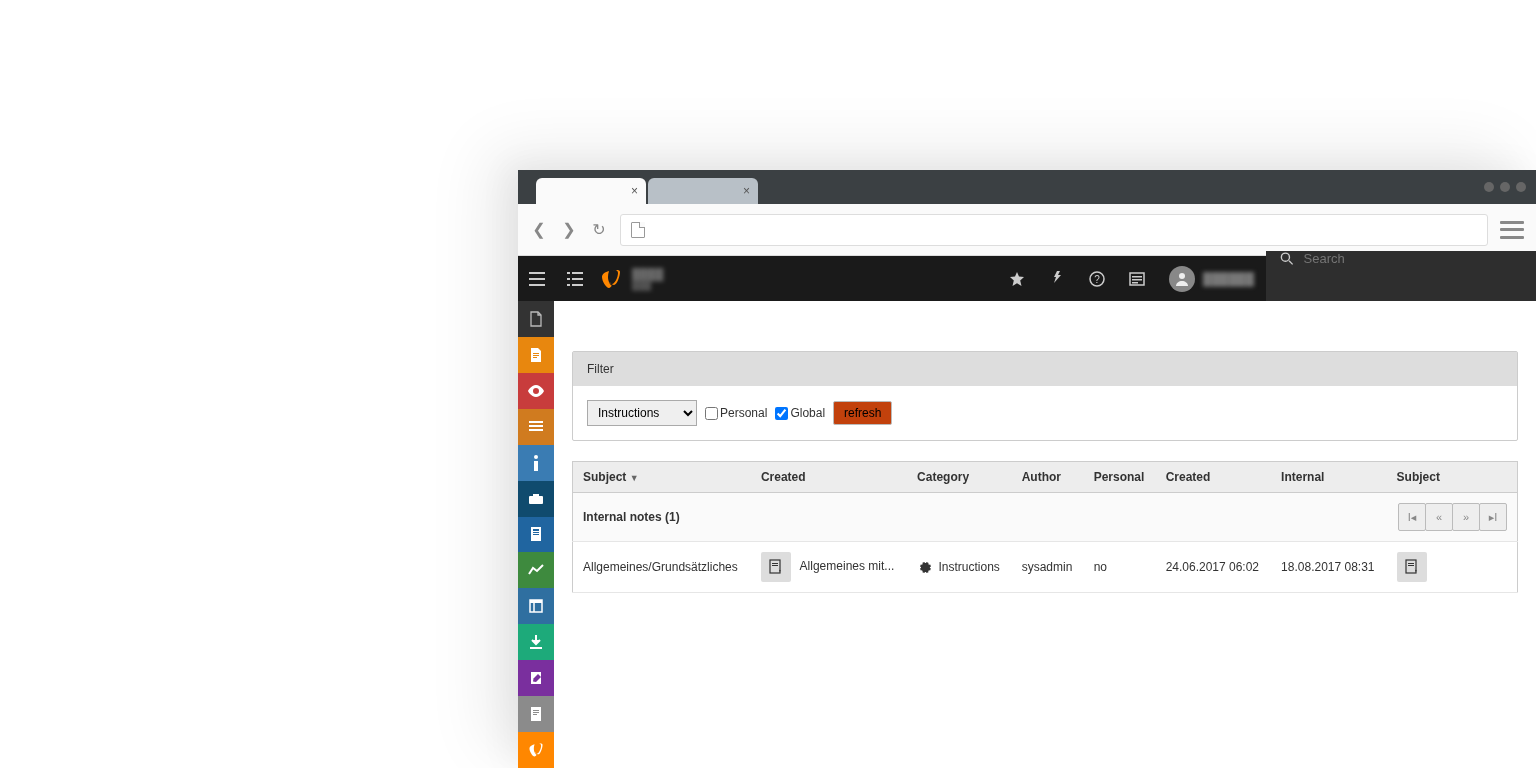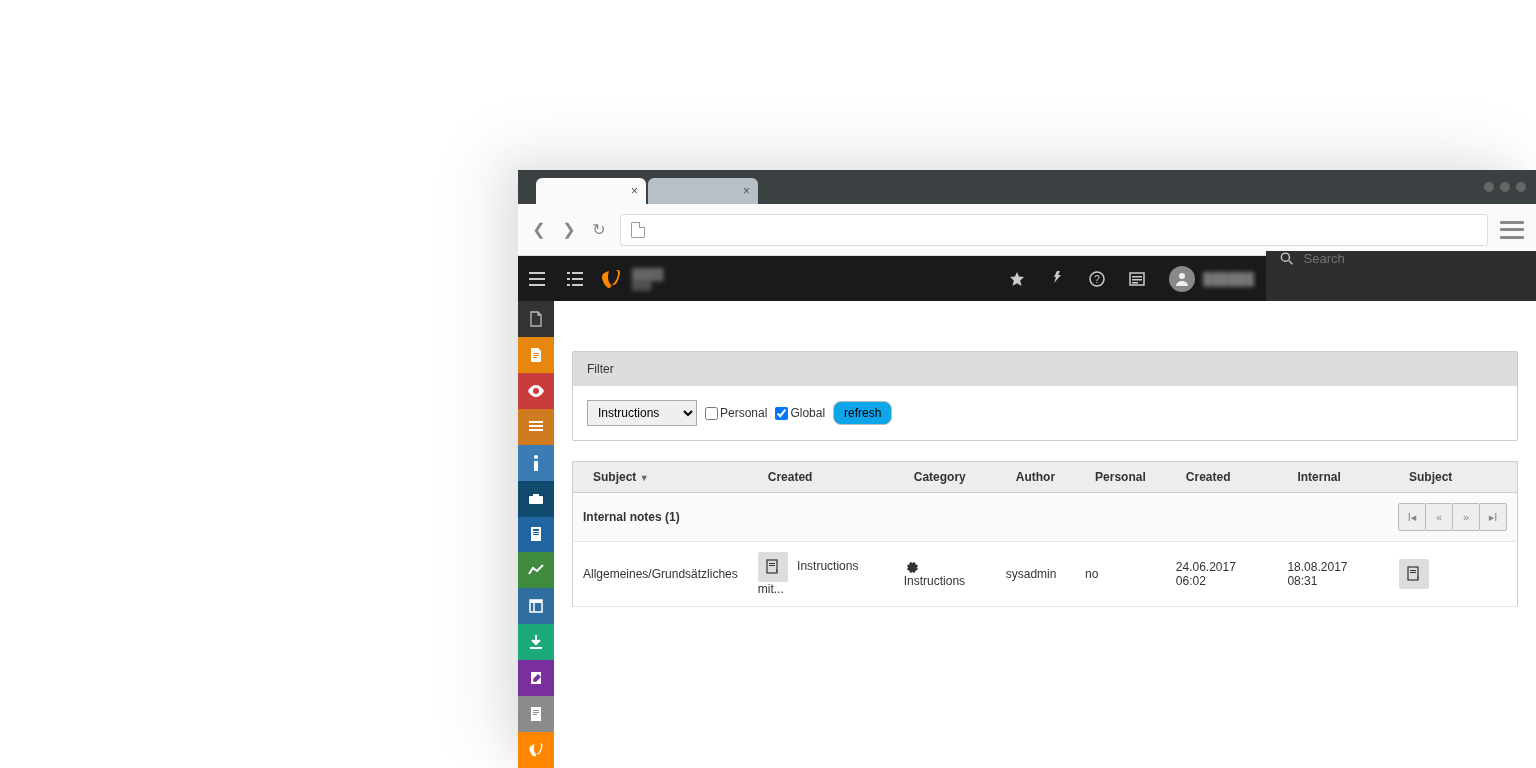--- a/index.html
+++ b/index.html
@@ -65,24 +65,24 @@
 .docheader select { font-size: 12px; padding: 2px 4px; border:1px solid #aaa; background:#fff; }
 .docheader-row2 { margin-top: 8px; }
 .new-record-btn { width: 28px; height: 28px; border:1px solid #bbb; background:#fff; display:flex; align-items:center; justify-content:center; cursor:pointer; border-radius:2px; }
 
 .main-body { padding: 50px 18px 14px 18px; }
 .panel { border:1px solid #ccc; border-radius:2px; margin-bottom: 20px; }
 .panel-header { background:#ddd; padding: 10px 14px; font-size: 12px; color:#333; }
 .panel-body { padding: 14px; display:flex; align-items:center; gap: 8px; }
 .panel-body select { font-size:12px; padding:4px 6px; border:1px solid #aaa; min-width:110px; }
 .panel-body label { font-size:12px; display:flex; align-items:center; gap:2px; }
-.refresh-btn { font-size:12px; padding:4px 10px; border:1px solid #bbb; background:#0ea5e9; cursor:pointer; border-radius:8px; }
+.refresh-btn { font-size:12px; padding:4px 10px; border:1px solid #bbb; background:#c2410c; cursor:pointer; border-radius:2px; }
 
 .table { width:100%; border-collapse:collapse; border:1px solid #ccc; }
-.table th { text-align:left; font-size:12px; font-weight:bold; padding:8px 20px; background:#ededed; border-bottom:1px solid #ccc; }
+.table th { text-align:left; font-size:12px; font-weight:bold; padding:8px 10px; background:#ededed; border-bottom:1px solid #ccc; }
 .table td { font-size:12px; padding:10px; border-bottom:1px solid #e6e6e6; }
 .group-row td { font-weight:bold; background:#fafafa;margin-left:24px; }
 .sort-arrow { font-size:9px; color:#666; }
 .pager { display:flex; gap:0; justify-content:flex-end; }
 .pager button { width:28px; height:28px; border:1px solid #bbb; background:#eee; color:#888; cursor:default; margin-left:-1px; font-size:11px; border-radius:2px; }
 .cell-icon-box { width:30px; height:30px; background:#ddd; border-radius:2px; display:inline-flex; align-items:center; justify-content:center; margin-right:6px; vertical-align:middle; }
 .category-icon { color:#333; margin-right:4px; }
 .action-btn { width:30px; height:30px; background:#ddd; border-radius:2px; display:inline-flex; align-items:center; justify-content:center; cursor:pointer; }
 
 .footer { font-size:12px; text-align:right; padding: 12px 4px; color:#333; }
@@ -336,21 +336,21 @@
               <td>Allgemeines/Grundsätzliches</td>
               <td>
                 <span class="cell-icon-box">
                   <svg width="16" height="16" viewBox="0 0 16 16">
                       <rect x="2" y="1" width="10" height="13" fill="none" stroke="#333" stroke-width="1.2"></rect>
                       <rect x="4" y="4" width="6" height="1" fill="#333"></rect>
                       <rect x="4" y="6" width="6" height="1" fill="#333"></rect>
                       <path d="M9 8l4 4-2 .5.5-2z" fill="#333"></path>
                     </svg>
                 </span>
-                <span>Instructions mit...</span>
+                <span>Allgemeines mit...</span>
               </td>
               <td>
                 <span class="category-icon">
                   <svg width="14" height="14" viewBox="0 0 14 14" style="display:inline;vertical-align:middle">
                       <path fill="#333" d="M7 4a3 3 0 100 6 3 3 0 000-6zm6 3l1-.5-.8-2-1.1.3a5 5 0 00-.8-.8l.3-1.1-2-.8L9 3a5 5 0 00-1.1 0L7.4 2l-2 .8.3 1.1a5 5 0 00-.8.8L3.8 4.4l-.8 2L4 7a5 5 0 000 1.1l-1 .5.8 2 1.1-.3c.2.3.5.6.8.8l-.3 1.1 2 .8.5-1a5 5 0 001.1 0l.5 1 2-.8-.3-1.1c.3-.2.6-.5.8-.8l1.1.3.8-2-1-.5a5 5 0 000-1.1z"></path>
                     </svg>
                 </span>
                 <span>Instructions</span>
               </td>
               <td>sysadmin</td>

